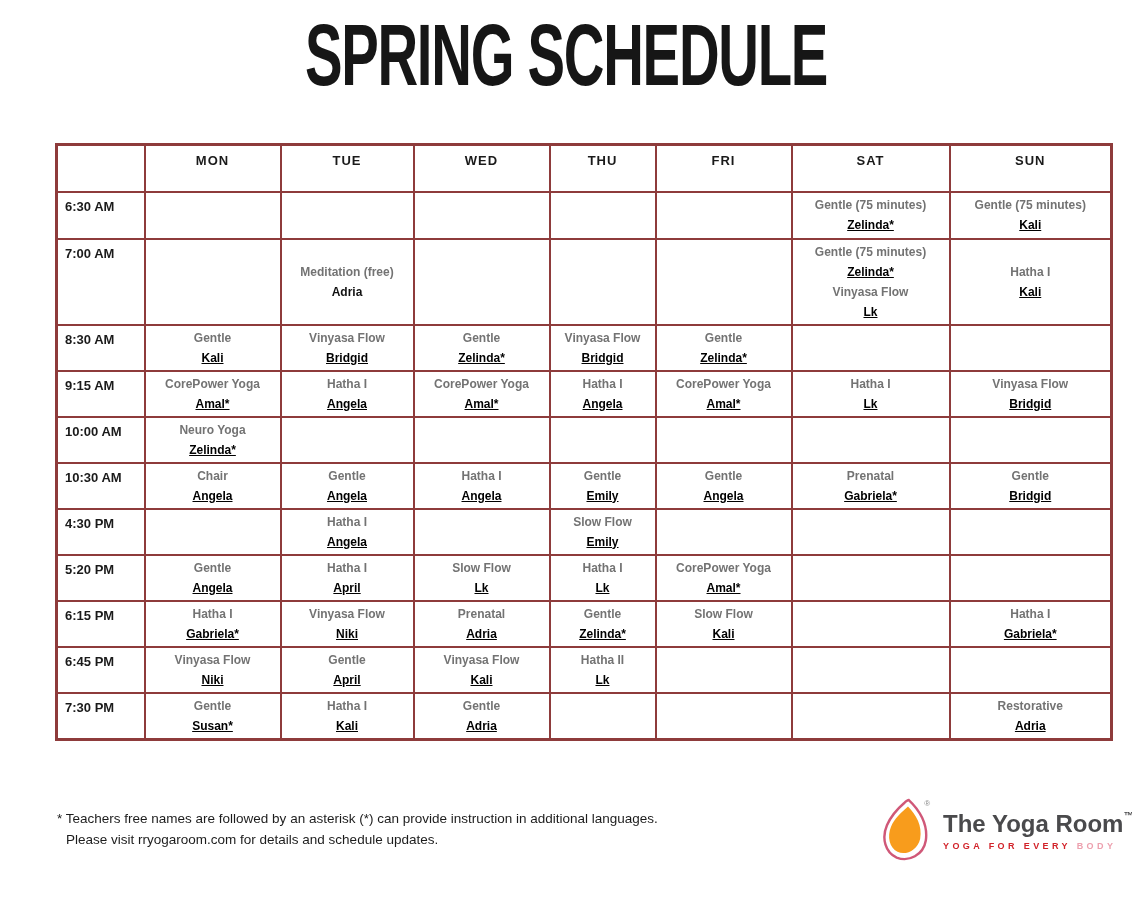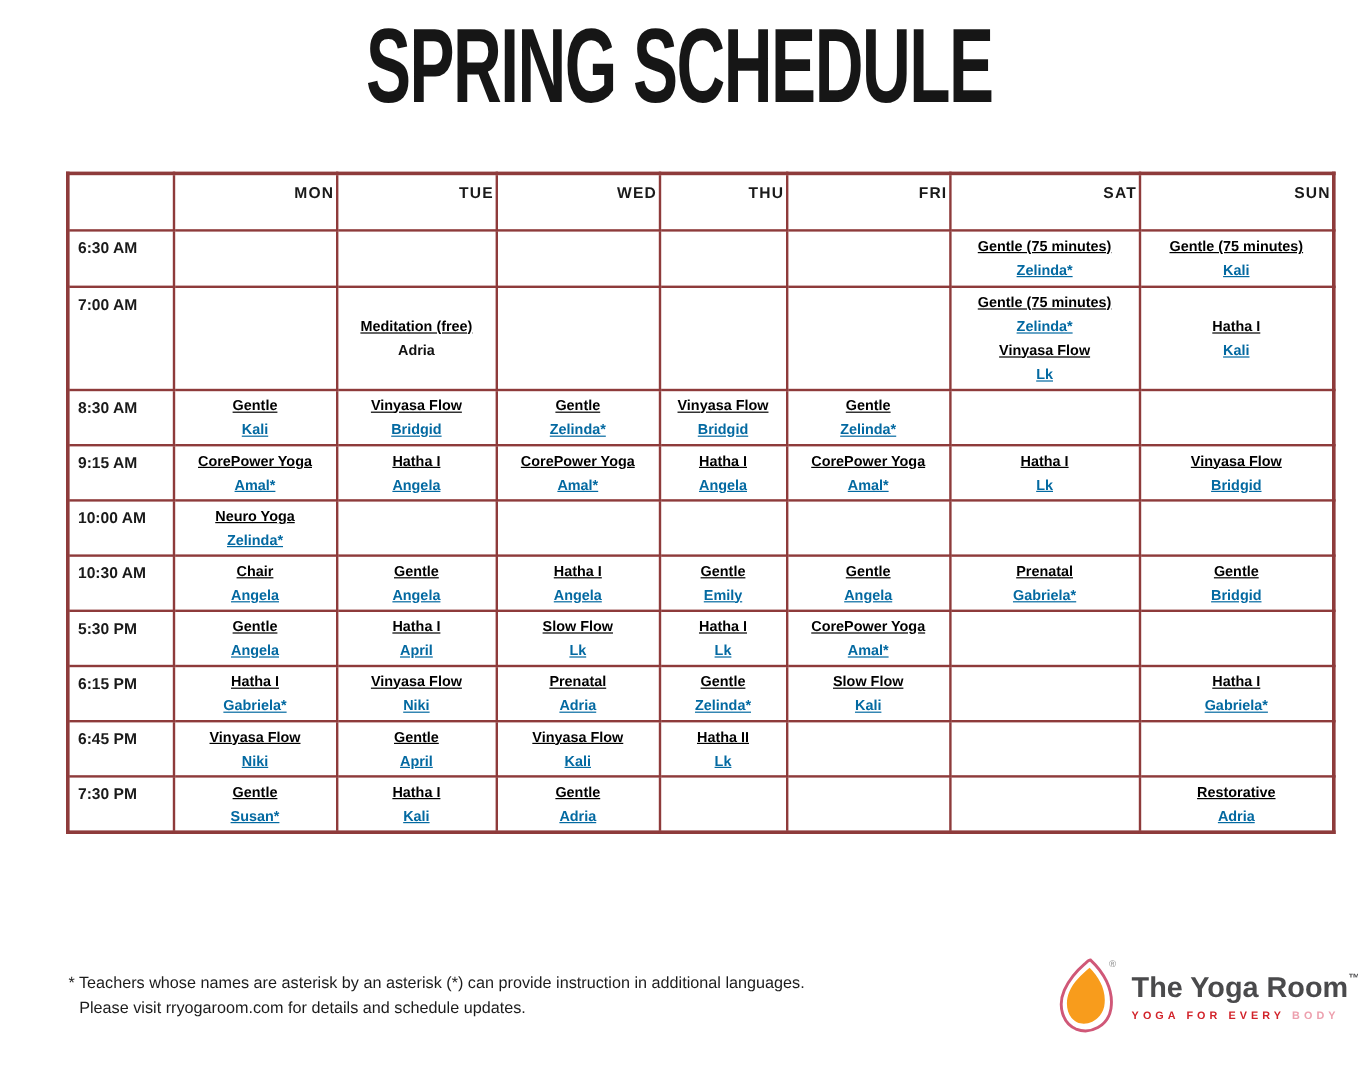--- a/index.html
+++ b/index.html
@@ -17,32 +17,32 @@
     position:absolute;left:55px;top:143px;width:1055px;
     border-collapse:collapse;table-layout:fixed;
     border:3px solid #8E3B3B;
   }
   table.sched th, table.sched td{border:2px solid #8E3B3B;overflow:hidden;}
   table.sched thead tr{height:47px;}
   table.sched tbody tr{height:46px;}
   table.sched tbody tr:nth-child(1){height:47px;}
   thead th{
     font-size:13px;font-weight:bold;color:#1a1a1a;
-    vertical-align:top;padding-top:7px;letter-spacing:1px;text-align:right;
+    vertical-align:top;padding-top:7px;letter-spacing:1px;text-align:center;
   }
   td.time{
     font-size:13px;font-weight:bold;color:#1a1a1a;
     vertical-align:top;padding:6px 0 0 7px;text-align:left;white-space:nowrap;
   }
   td.slot{
     text-align:center;vertical-align:middle;
     font-size:12px;font-weight:bold;line-height:20px;padding:2px 1px;
   }
-  td.slot .class{color:#000000;text-decoration:underline;cursor:pointer;}
-  td.slot .teacher{color:#0369a1;text-decoration:underline;cursor:pointer;}
+  td.slot .class{color:#737373;cursor:pointer;}
+  td.slot .teacher{color:#000000;text-decoration:underline;cursor:pointer;}
   td.slot .plain{color:#111111;}
   .footnote{
     position:absolute;left:57px;top:808px;
     font-size:13.5px;color:#1c1c1c;line-height:21px;
   }
   .fn2{padding-left:9px;}
   .logo{
     position:absolute;left:882px;top:796px;
     display:flex;align-items:center;gap:9px;
   }
@@ -216,21 +216,37 @@
         <td class="slot">
           <div><span class="class">Prenatal</span></div>
           <div><span class="teacher">Gabriela*</span></div>
         </td>
         <td class="slot">
           <div><span class="class">Gentle</span></div>
           <div><span class="teacher">Bridgid</span></div>
         </td>
       </tr>
       <tr>
-        <td class="time">5:30 PM</td>
+        <td class="time">4:30 PM</td>
+        <td class="slot"></td>
+        <td class="slot">
+          <div><span class="class">Hatha I</span></div>
+          <div><span class="teacher">Angela</span></div>
+        </td>
+        <td class="slot"></td>
+        <td class="slot">
+          <div><span class="class">Slow Flow</span></div>
+          <div><span class="teacher">Emily</span></div>
+        </td>
+        <td class="slot"></td>
+        <td class="slot"></td>
+        <td class="slot"></td>
+      </tr>
+      <tr>
+        <td class="time">5:20 PM</td>
         <td class="slot">
           <div><span class="class">Gentle</span></div>
           <div><span class="teacher">Angela</span></div>
         </td>
         <td class="slot">
           <div><span class="class">Hatha I</span></div>
           <div><span class="teacher">April</span></div>
         </td>
         <td class="slot">
           <div><span class="class">Slow Flow</span></div>
@@ -316,21 +332,21 @@
         <td class="slot"></td>
         <td class="slot">
           <div><span class="class">Restorative</span></div>
           <div><span class="teacher">Adria</span></div>
         </td>
       </tr>
     </tbody>
 </table>
 
 <div class="footnote">
-  <div>* Teachers whose names are asterisk by an asterisk (*) can provide instruction in additional languages.</div>
+  <div>* Teachers free names are followed by an asterisk (*) can provide instruction in additional languages.</div>
   <div class="fn2">Please visit rryogaroom.com for details and schedule updates.</div>
 </div>
 
 <div class="logo">
   <svg width="52" height="68" viewBox="0 0 64 84">
     <path d="M33 5 C 46 17, 57 35, 54 55 C 51 73, 33 82, 18 76 C 4 70, -1 52, 6 36 C 11 25, 20 15, 27 9 C 30 6, 31 5, 33 5 Z" fill="#ffffff" stroke="#D05878" stroke-width="3"></path>
     <path d="M32 13 C 42 23, 50 37, 47 53 C 44 66, 30 74, 19 69 C 9 64, 6 50, 11 38 C 15 28, 24 20, 32 13 Z" fill="#F89C1C"></path>
     <text x="52" y="12" font-size="10" fill="#8a8a8a">®</text>
   </svg>
   <div class="logo-text">

